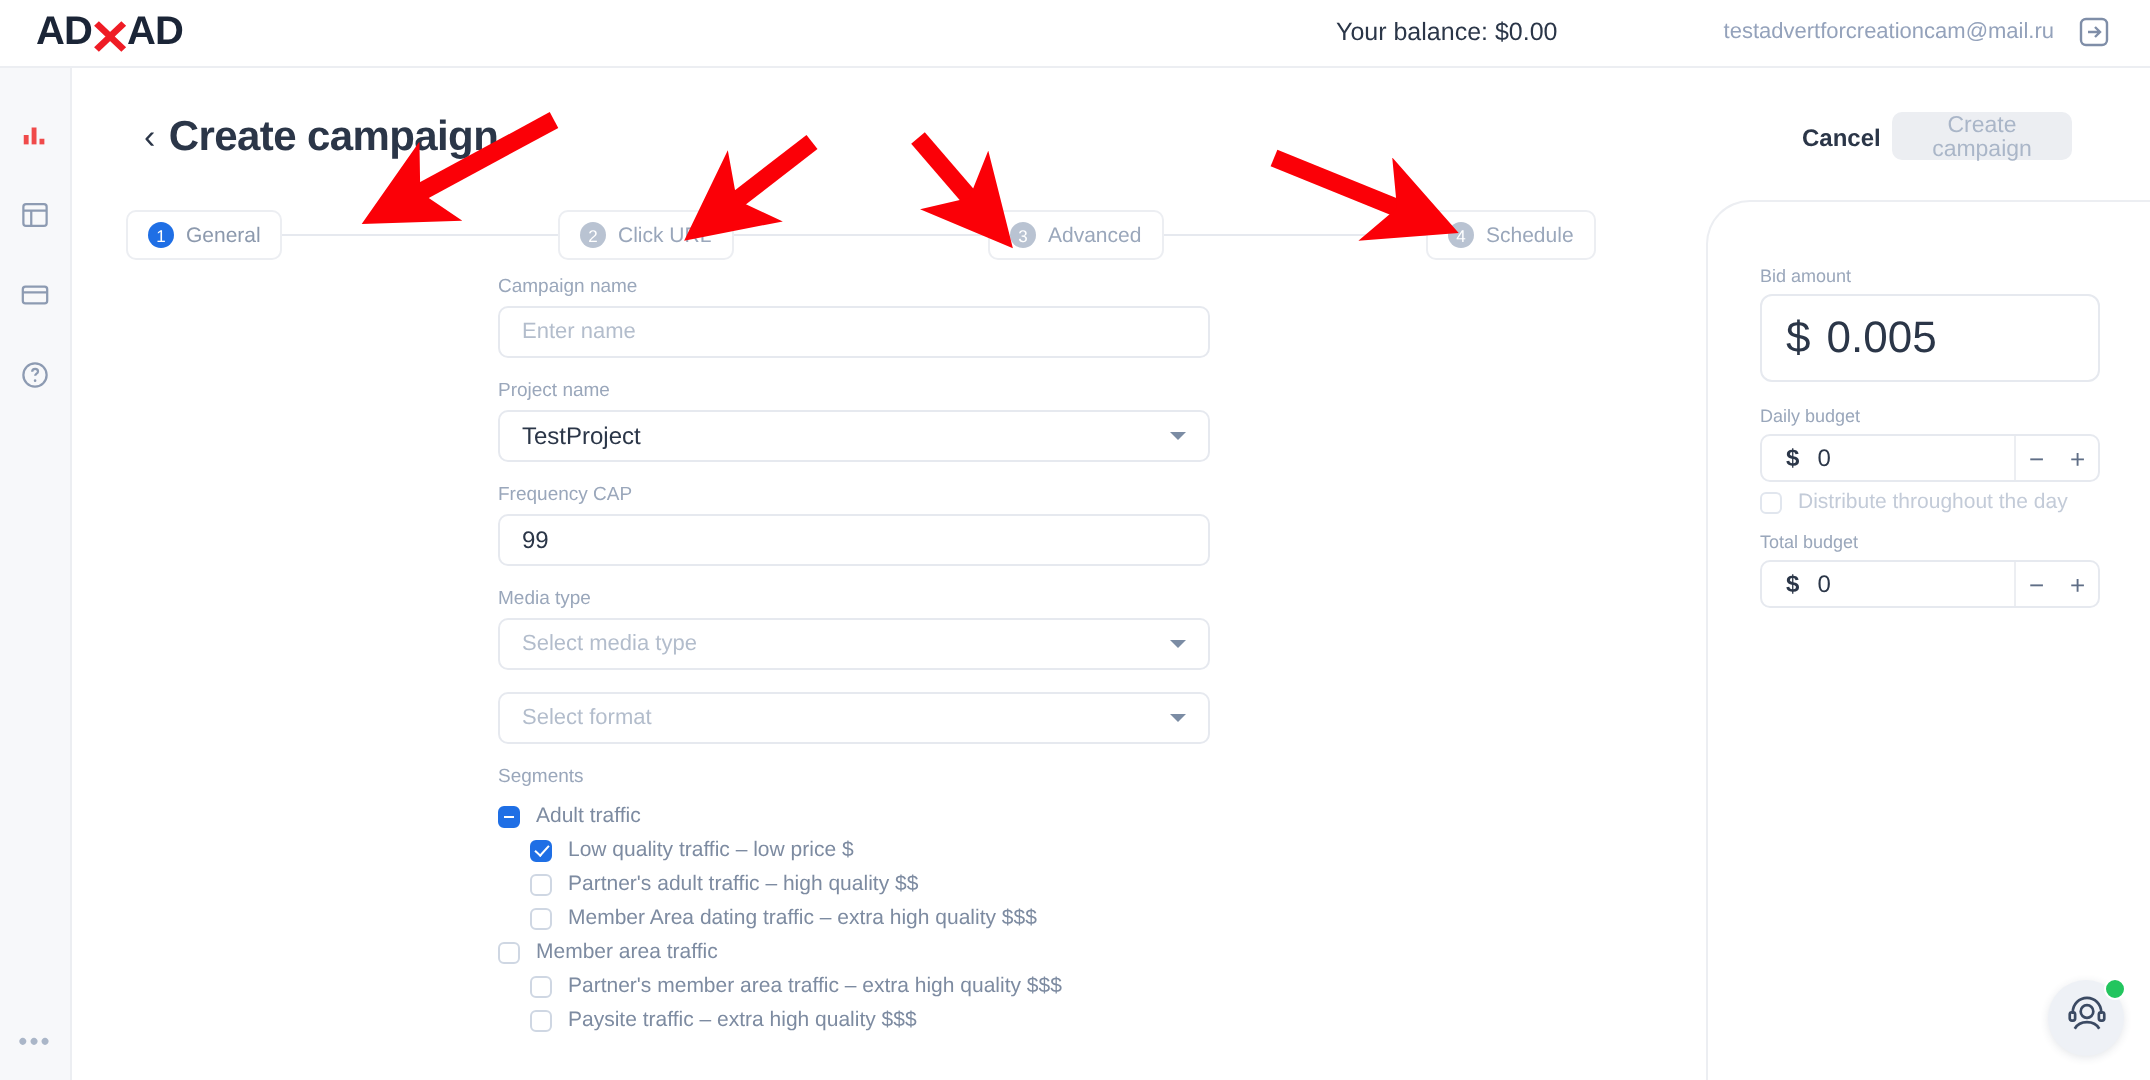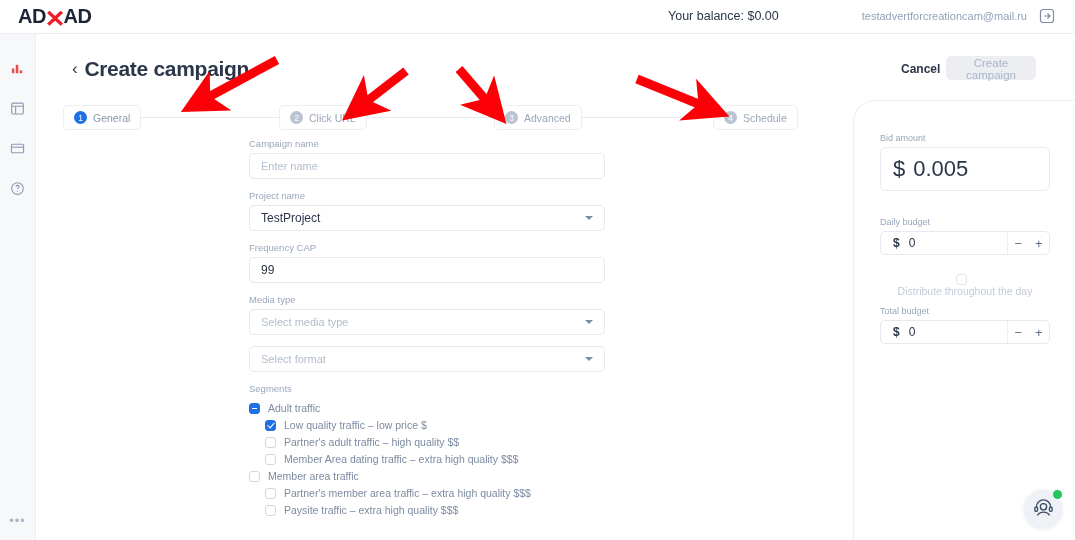--- a/index.html
+++ b/index.html
@@ -154,21 +154,21 @@
     display:flex;align-items:center;position:relative;
   }
   .budget-box .cur{padding-left:12px;font-size:12px;font-weight:bold;color:#2b3648;}
   .budget-box .val{padding-left:9px;font-size:12px;color:#2b3648;}
   .budget-box .sep{position:absolute;right:41px;top:0;bottom:0;width:1px;background:#eceef2;}
   .budget-box .stepper{
     position:absolute;right:0;top:0;height:22px;width:41px;
     display:flex;align-items:center;justify-content:space-around;
     font-size:13px;color:#5f6e86;cursor:pointer;
   }
-  #distribute-row{display:flex;align-items:center;margin:19px 0 9px 0;flex-direction:column;}
+  #distribute-row{display:flex;align-items:center;margin:4px 0 9px 0;}
   #distribute-row .cbox{border-color:#e1e6ee;}
   #distribute-row .seg-txt{color:#c3cbd8;font-size:10.5px;}
 
   
   #chat-widget{
     position:absolute;left:1024px;top:490px;width:38px;height:38px;
     border-radius:50%;background:#eef1f6;
     display:flex;align-items:center;justify-content:center;cursor:pointer;
     box-shadow:0 1px 4px rgba(40,55,80,.12);
   }
@@ -335,21 +335,21 @@
 
 <div id="right-panel">
   <div id="right-inner">
 
     <span class="rlabel">Bid amount</span>
     <div id="bid-box">
       <span>$</span>
       <span>0.005</span>
     </div>
 
-    <span class="rlabel" style="margin-top:26px;">Daily budget</span>
+    <span class="rlabel" style="margin-top:12px;">Daily budget</span>
     <div class="budget-box">
       <span class="cur">$</span>
       <span class="val">0</span>
       <span class="sep"></span>
       <span class="stepper">
         <span>−</span>
         <span>+</span>
       </span>
     </div>
 

